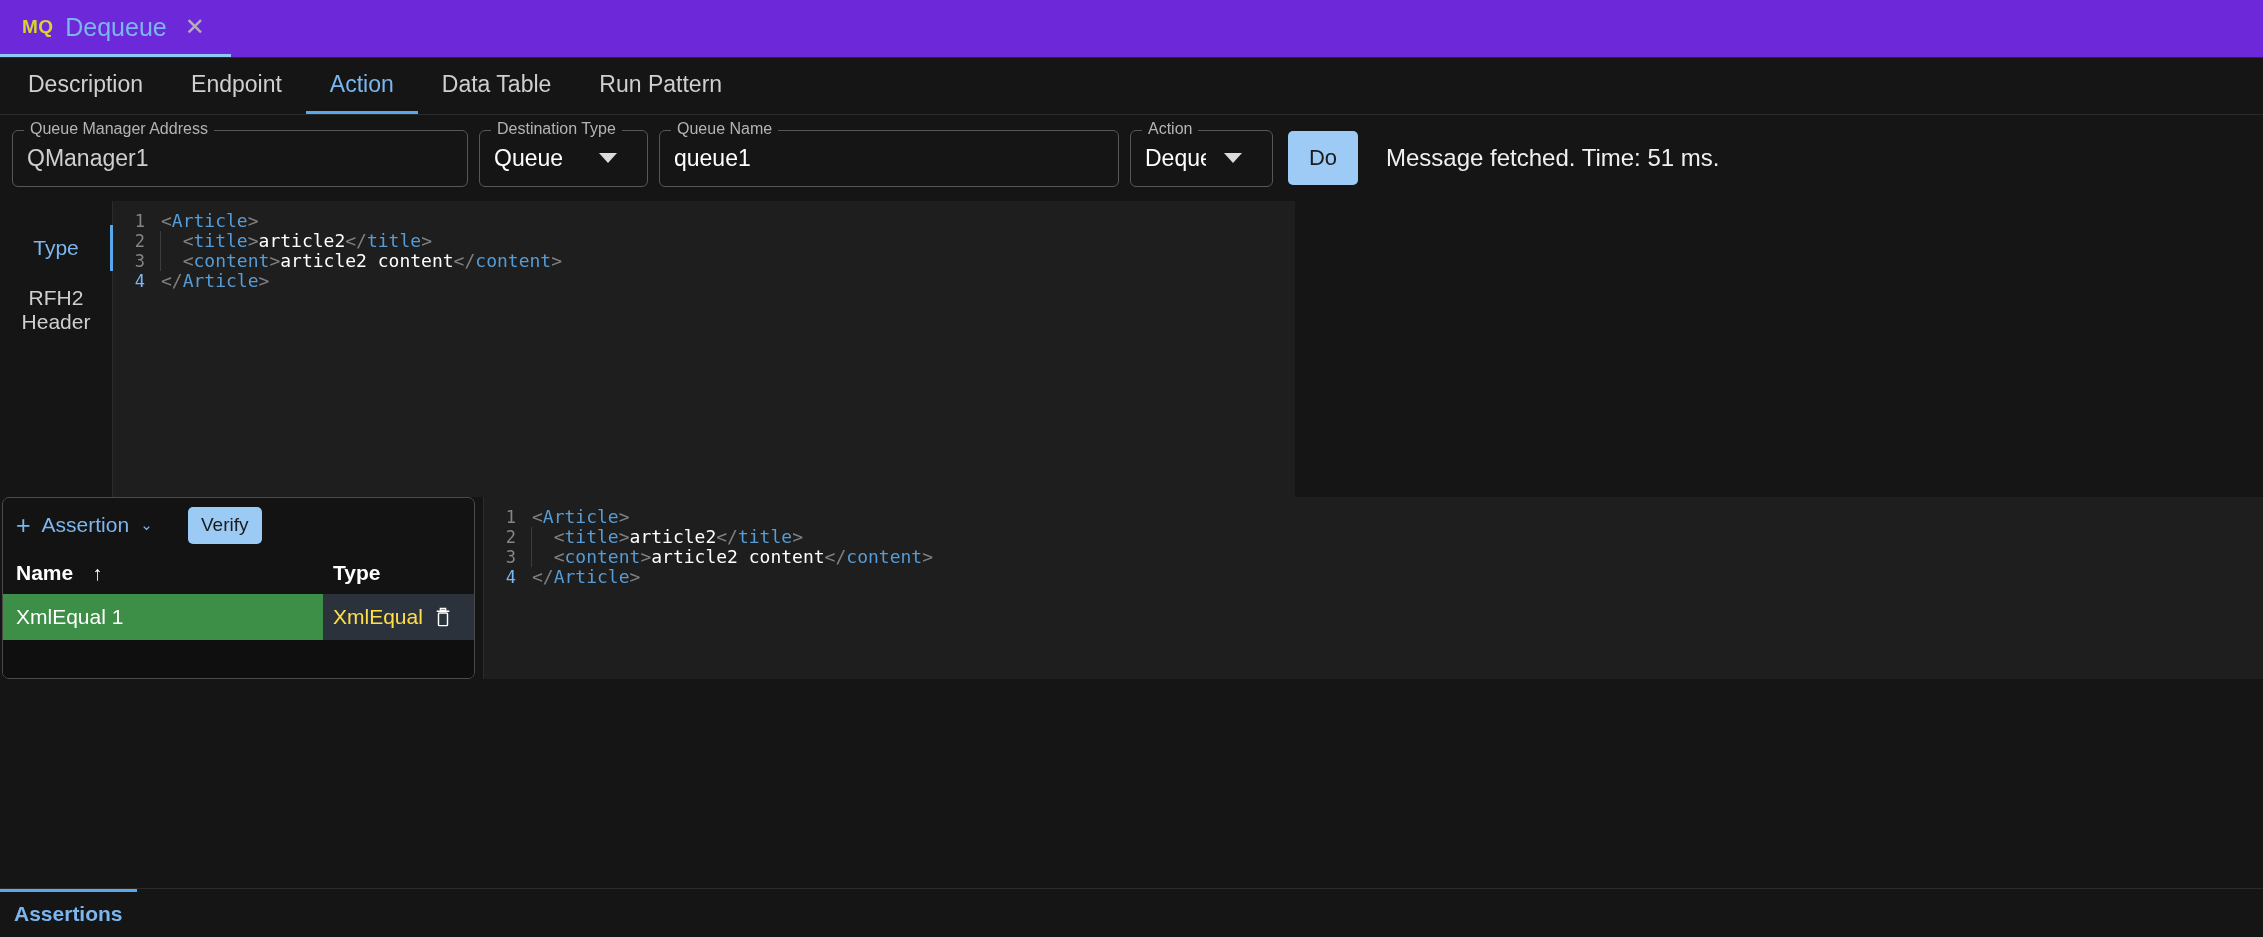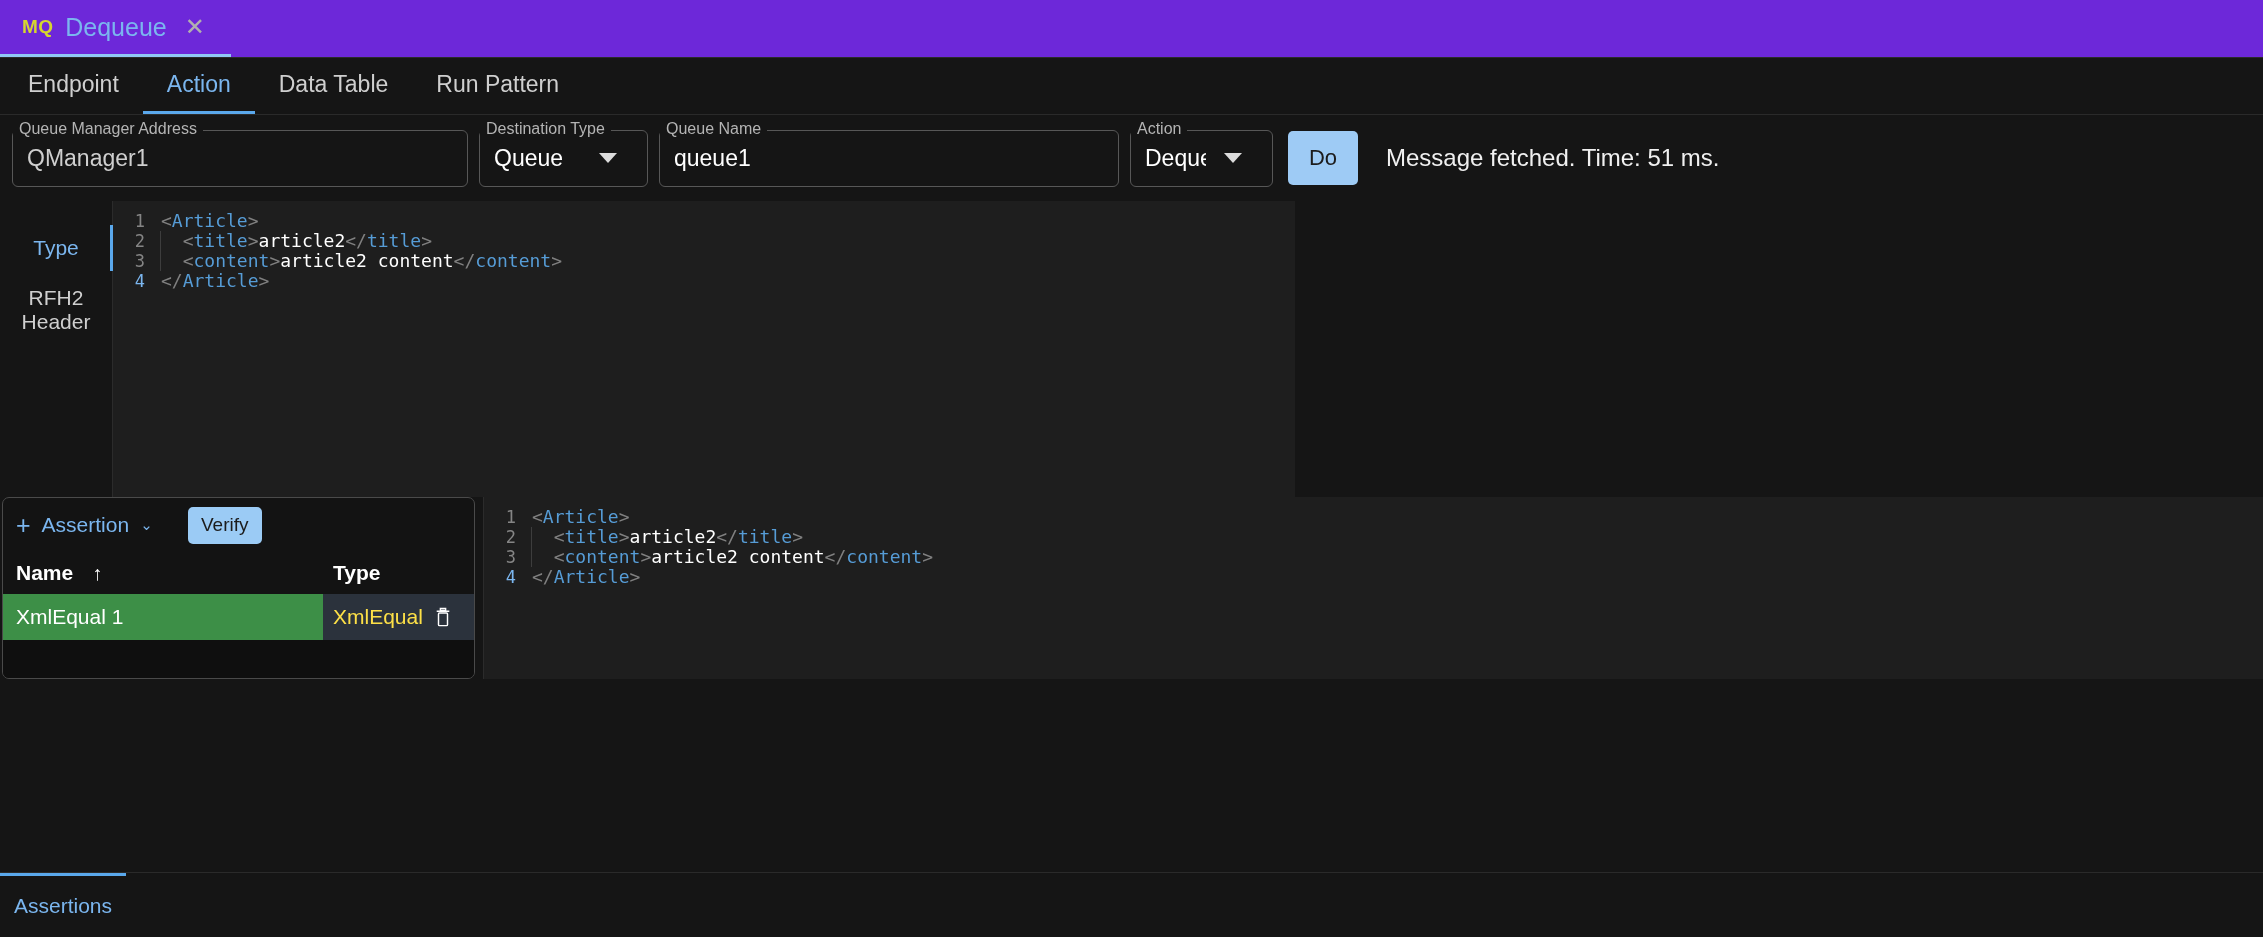--- a/index.html
+++ b/index.html
@@ -61,21 +61,21 @@
     position: relative;
     height: 57px;
     border: 1px solid #575757;
     border-radius: 6px;
     display: flex; align-items: center;
     padding: 0 14px;
     background: transparent;
   }
   .mdfield > .legend {
     position: absolute;
-    top: -11px; left: 0;
+    top: -11px; left: 11px;
     background: #151515;
     padding: 0 6px;
     font-size: 16px;
     color: #b4b4b4;
     white-space: nowrap;
     pointer-events: none;
   }
   .mdfield .value {
     font-size: 23px; color: #cfcfcf;
     white-space: nowrap; overflow: hidden;
@@ -223,23 +223,23 @@
     flex: 1;
     background: #1e1e1e;
     border-left: 1px solid #2b2b2b;
     position: relative;
     overflow: hidden;
   }
 
   
   .footer {
     position: absolute; left: 0; bottom: 0;
-    width: 100%; height: 65px;
+    width: 100%; height: 49px;
     border-top: 1px solid #2a2a2a;
-    display: flex; align-items: center;
+    display: flex; align-items: center; font-weight: bold;
   }
   .footer-tab {
     color: #7bb6ef; font-size: 21px;
     padding: 0 14px; height: 100%;
     display: flex; align-items: center;
     border-top: 3px solid #5aa8ec;
     margin-top: -1px;
     cursor: pointer;
   }
 </style>
@@ -248,20 +248,21 @@
 
 <div class="tabstrip">
   <div class="wintab">
     <span class="wintab-badge">MQ</span>
     <span class="wintab-title">Dequeue</span>
     <span class="wintab-close">✕</span>
   </div>
 </div>
 
 <div class="navtabs">
+  <div class="navtab">Description</div>
   <div class="navtab">Endpoint</div>
   <div class="navtab active">Action</div>
   <div class="navtab">Data Table</div>
   <div class="navtab">Run Pattern</div>
 </div>
 
 <div class="actionbar">
 
   <div class="mdfield" id="f-qmgr">
     <span class="legend">Queue Manager Address</span>

